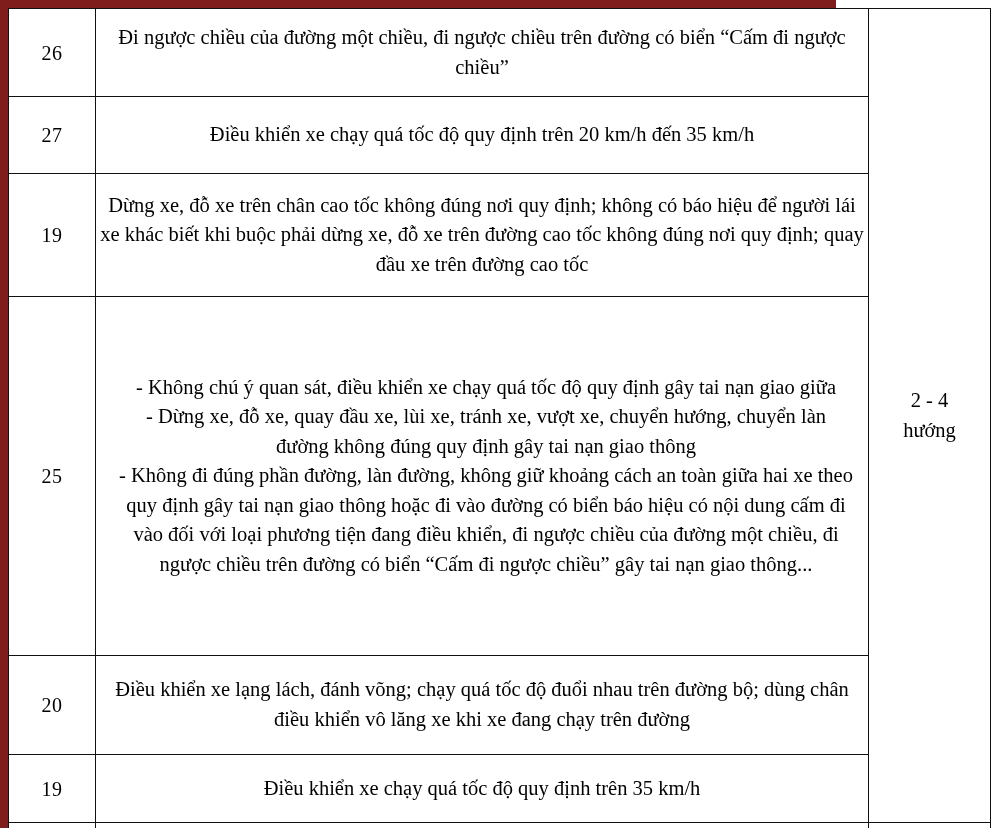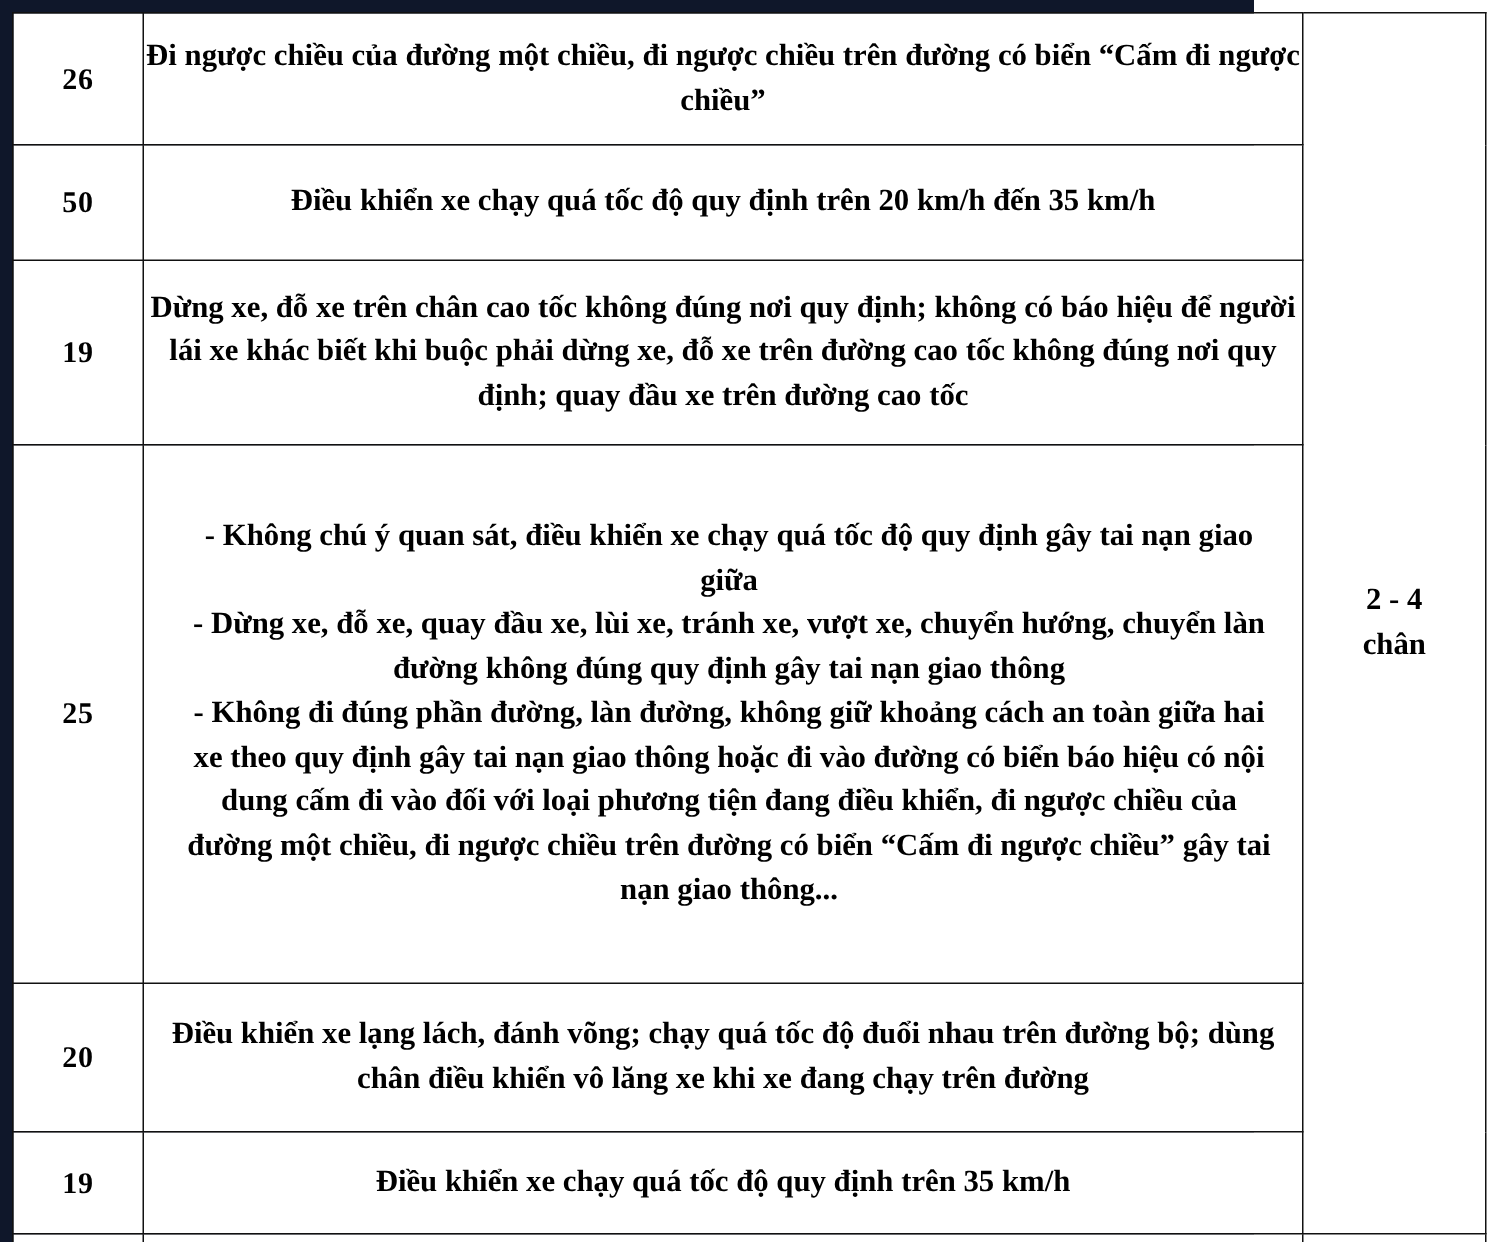--- a/index.html
+++ b/index.html
@@ -12,22 +12,21 @@
     height: 828px;
     font-family: "Liberation Serif", "DejaVu Serif", serif;
     color: #000000;
     overflow: hidden;
   }
 
   .page {
     position: relative;
     width: 836px;
     height: 828px;
-    background: #0f172a;
-    font-weight: bold;
+    background: #7f1d1d;
   }
 
   table.reg-table {
     position: absolute;
     left: 8px;
     top: 8px;
     width: 982px;
     border-collapse: collapse;
     table-layout: fixed;
   }
@@ -105,26 +104,26 @@
     </colgroup>
     <tbody>
 
       <tr class="r26">
         <td class="num-cell">26</td>
         <td class="desc-cell">
           <p class="para">Đi ngược chiều của đường một chiều, đi ngược chiều trên đường có biển “Cấm đi ngược chiều”</p>
         </td>
         <td class="pen-cell" rowspan="6">
           <span class="pen-line">2 - 4</span>
-          <span class="pen-line">chân</span>
+          <span class="pen-line">hướng</span>
         </td>
       </tr>
 
       <tr class="r27">
-        <td class="num-cell">50</td>
+        <td class="num-cell">27</td>
         <td class="desc-cell">
           <p class="para">Điều khiển xe chạy quá tốc độ quy định trên 20 km/h đến 35 km/h</p>
         </td>
       </tr>
 
       <tr class="r28">
         <td class="num-cell">19</td>
         <td class="desc-cell">
           <p class="para">Dừng xe, đỗ xe trên chân cao tốc không đúng nơi quy định; không có báo hiệu để người lái xe khác biết khi buộc phải dừng xe, đỗ xe trên đường cao tốc không đúng nơi quy định; quay đầu xe trên đường cao tốc</p>
         </td>

